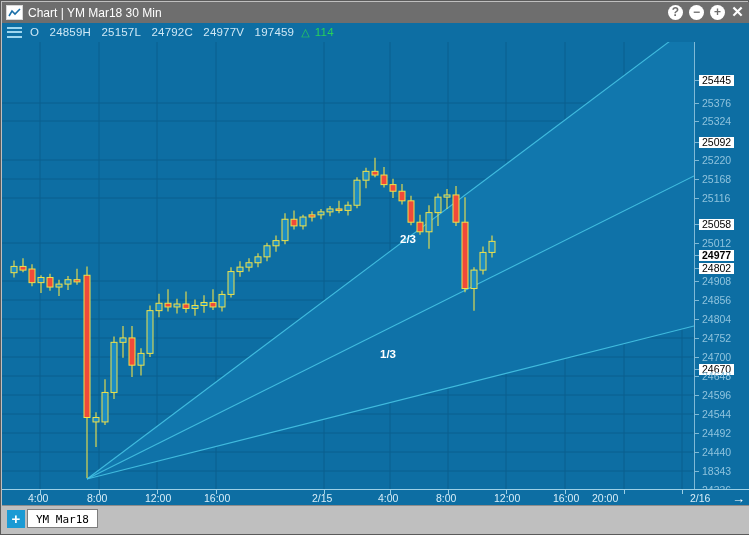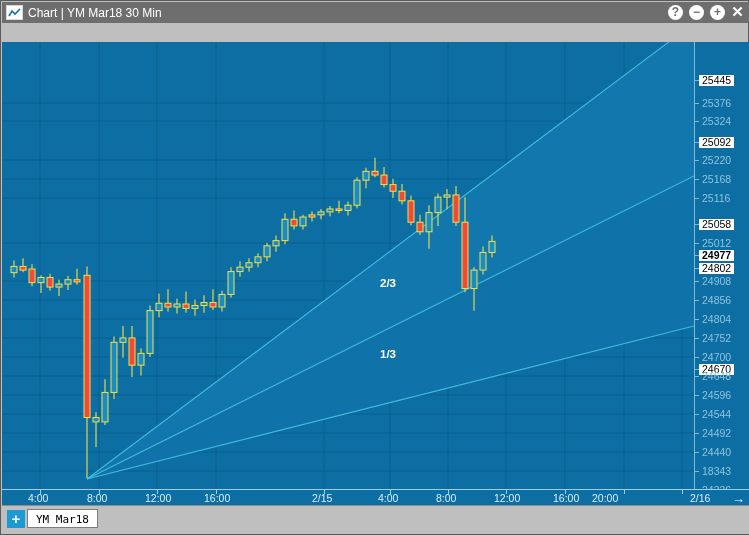--- a/index.html
+++ b/index.html
@@ -142,20 +142,35 @@
       <span class="ital">YM Mar18 30 Min</span>
     </div>
     <div class="title-btns">
       <span class="tb">?</span>
       <span class="tb">−</span>
       <span class="tb">+</span>
       <span class="tb close">✕</span>
     </div>
   </div>
 
+  <div class="infobar">
+    <div class="hamburger">
+      <span></span>
+        <span></span>
+        <span></span>
+    </div>
+    <div class="ohlc">
+      <span class="seg">O</span>
+      <span class="seg">24859H</span>
+      <span class="seg">25157L</span>
+      <span class="seg">24792C</span>
+      <span class="seg">24977V</span>
+      <span class="seg">197459</span><span class="delta-tri">△</span><span class="delta-val">114</span>
+    </div>
+  </div>
 
   <div class="chartwrap">
 
     <div class="plot">
       <svg id="plot-svg" width="692" height="447" viewBox="0 0 692 447">
           <rect x="0" y="0" width="692" height="447" fill="#0d6ea3"></rect>
           <line x1="0" y1="61" x2="692" y2="61" stroke="#0a5f8e" stroke-width="1"></line>
           <line x1="0" y1="79" x2="692" y2="79" stroke="#0a5f8e" stroke-width="1"></line>
           <line x1="0" y1="118" x2="692" y2="118" stroke="#0a5f8e" stroke-width="1"></line>
           <line x1="0" y1="137" x2="692" y2="137" stroke="#0a5f8e" stroke-width="1"></line>
@@ -292,21 +307,21 @@
           <rect x="451" y="152.93075020610058" width="6" height="27.269579554822712" fill="#f04a3a" stroke="#f0e24a" stroke-width="1"></rect>
           <line x1="463" y1="155.14179719703213" x2="463" y2="250.21681780708985" stroke="#f0e24a" stroke-width="1.1"></line>
           <rect x="460" y="180.2003297609233" width="6" height="66.33140972794726" fill="#f04a3a" stroke="#f0e24a" stroke-width="1"></rect>
           <line x1="472" y1="225.1582852431987" x2="472" y2="268.6422093981863" stroke="#f0e24a" stroke-width="1.1"></line>
           <rect x="469" y="228.10634789777413" width="6" height="18.425391591096428" fill="#1a8cc4" stroke="#f0e24a" stroke-width="1"></rect>
           <line x1="481" y1="204.52184666117066" x2="481" y2="232.52844187963726" stroke="#f0e24a" stroke-width="1.1"></line>
           <rect x="478" y="210.41797197032153" width="6" height="17.688375927452597" fill="#1a8cc4" stroke="#f0e24a" stroke-width="1"></rect>
           <line x1="490" y1="193.4666117065128" x2="490" y2="215.57708161582852" stroke="#f0e24a" stroke-width="1.1"></line>
           <rect x="487" y="199.36273701566367" width="6" height="11.055234954657863" fill="#1a8cc4" stroke="#f0e24a" stroke-width="1"></rect>
         </svg>
-      <div class="fanlabel" id="fl0" style="left: 378px; top: 191px; margin-top: 44px;">2/3</div>
+      <div class="fanlabel" id="fl0" style="left: 398px; top: 191px;">2/3</div>
       <div class="fanlabel" id="fl1" style="left: 378px; top: 306px;">1/3</div>
     </div>
 
     <div class="yaxis" id="yaxis">
         <div class="ytick" style="top: 38px;"></div>
         <div class="ylabel hl" style="top: 33px;">25445</div>
         <div class="ytick" style="top: 61px;"></div>
         <div class="ylabel" style="top: 56px;">25376</div>
         <div class="ytick" style="top: 79px;"></div>
         <div class="ylabel" style="top: 74px;">25324</div>

